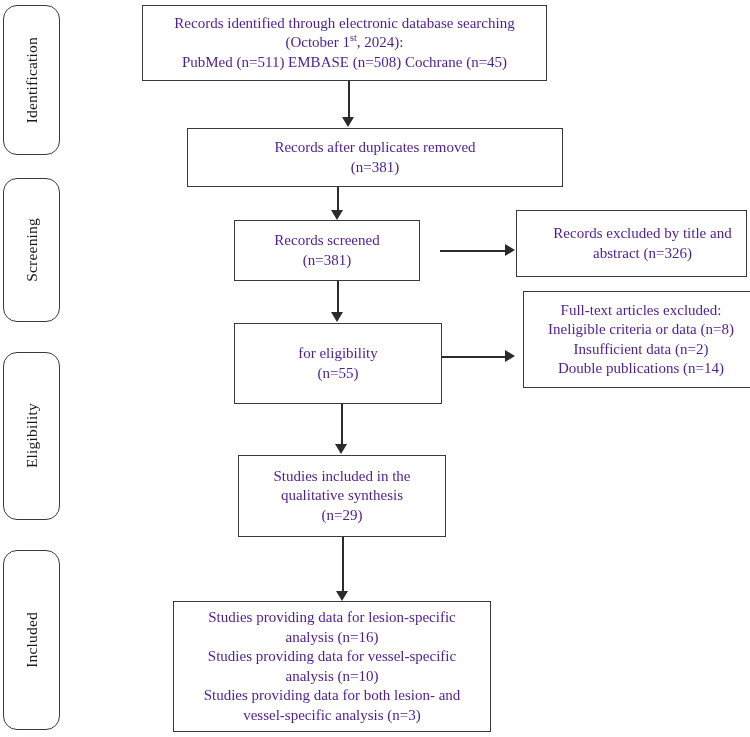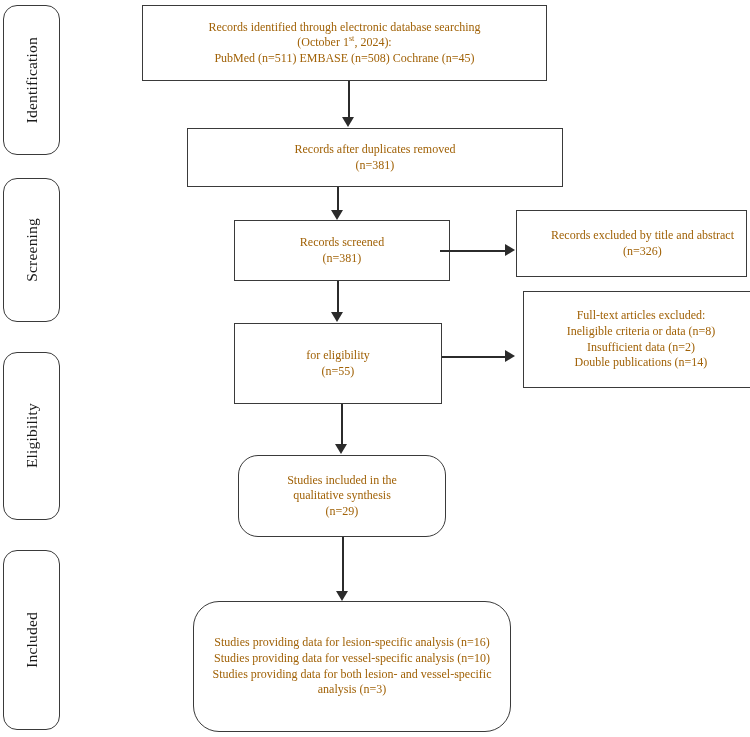--- a/index.html
+++ b/index.html
@@ -45,23 +45,23 @@
     box-sizing: border-box;
     border: 1.5px solid #3a3a3a;
     background: #ffffff;
     display: flex;
     align-items: center;
     justify-content: center;
     text-align: center;
     padding: 3px 6px;
   }
   .box-text {
-    font-size: 12px;
+    font-size: 15px;
     line-height: 1.30;
-    color: #a16207;
+    color: #4c1d95;
   }
   .box-text .ln { display: block; white-space: nowrap; }
   .box-text .wrap { display: block; }
   sup {
     font-size: 0.68em;
     vertical-align: super;
     line-height: 0;
     margin-top: 14px;
   }
 
@@ -126,21 +126,21 @@
   <div class="box" style="left:187px; top:128px; width:376px; height:59px;">
     <div class="box-text">
       <span class="ln">Records after duplicates removed</span>
       <span class="ln">(n=381)</span>
     </div>
   </div>
 
   <div class="vline" style="left:337px; top:187px; height:24px;"></div>
   <div class="arrow-down" style="left:331px; top:210px;"></div>
 
-  <div class="box" style="left:234px; top:220px; width:216px; height:61px;">
+  <div class="box" style="left:234px; top:220px; width:186px; height:61px;">
     <div class="box-text">
       <span class="ln">Records screened</span>
       <span class="ln">(n=381)</span>
     </div>
   </div>
 
   <div class="hline" style="left:440px; top:250px; width:66px;"></div>
   <div class="arrow-right" style="left:505px; top:244px;"></div>
 
   <div class="box" style="left:516px; top:210px; width:231px; height:67px;padding-left:28px;">
@@ -167,32 +167,32 @@
       <span class="ln">Full-text articles excluded:</span>
       <span class="ln">Ineligible criteria or data (n=8)</span>
       <span class="ln">Insufficient data (n=2)</span>
       <span class="ln">Double publications (n=14)</span>
     </div>
   </div>
 
   <div class="vline" style="left:341px; top:404px; height:41px;"></div>
   <div class="arrow-down" style="left:335px; top:444px;"></div>
 
-  <div class="box" style="left:238px; top:455px; width:208px; height:82px;border-radius:20px;">
+  <div class="box" style="left:238px; top:455px; width:208px; height:82px;">
     <div class="box-text">
       <span class="ln">Studies included in the</span>
       <span class="ln">qualitative synthesis</span>
       <span class="ln">(n=29)</span>
     </div>
   </div>
 
   <div class="vline" style="left:342px; top:537px; height:55px;"></div>
   <div class="arrow-down" style="left:336px; top:591px;"></div>
 
-  <div class="box" style="left:193px; top:601px; width:318px; height:131px;border-radius:26px;">
+  <div class="box" style="left:173px; top:601px; width:318px; height:131px;">
     <div class="box-text" style="max-width:290px;">
       <span class="wrap">Studies providing data for lesion-specific analysis (n=16)</span>
       <span class="wrap">Studies providing data for vessel-specific analysis (n=10)</span>
       <span class="wrap">Studies providing data for both lesion- and vessel-specific analysis (n=3)</span>
     </div>
   </div>
 
 </div>
 
 </body></html>

